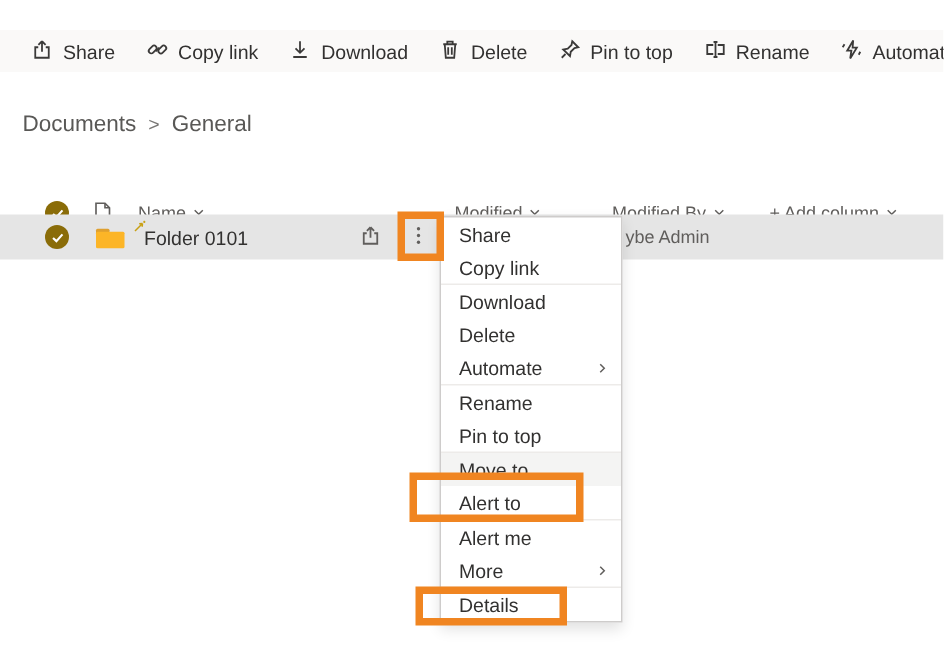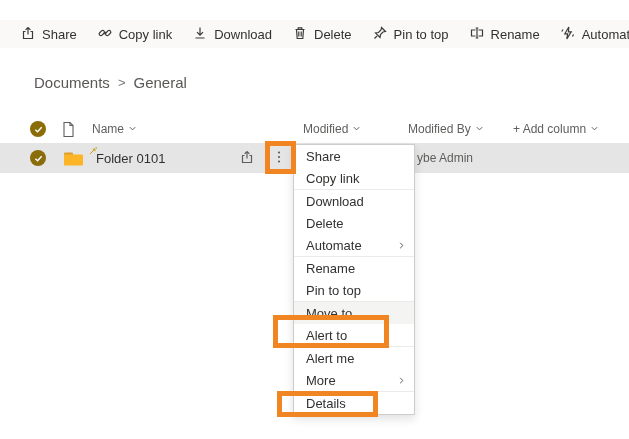--- a/index.html
+++ b/index.html
@@ -15,27 +15,27 @@
     position:absolute;left:0;top:20px;width:629px;height:28px;
     background:#faf9f8;display:flex;align-items:center;padding-left:10px;box-sizing:border-box;
   }
   .tb-item{
     display:flex;align-items:center;gap:6px;border:none;background:transparent;
     font-family:inherit;font-size:13px;color:#323130;padding:0 10px;height:28px;cursor:pointer;white-space:nowrap;
   }
   .tb-item svg{flex:0 0 auto;}
   
   .breadcrumb{
-    position:absolute;left:34px;top:74px;font-size:15px;color:#595856;
+    position:absolute;left:15px;top:74px;font-size:15px;color:#595856;
     display:flex;align-items:center;gap:8px;
   }
   .crumb{cursor:pointer;}
   .crumb-sep{color:#797775;font-size:13px;}
   
-  .list-header{position:absolute;left:0;top:117px;width:629px;height:24px;font-size:12px;color:#605e5c;}
+  .list-header{position:absolute;left:0;top:130px;width:629px;height:24px;font-size:12px;color:#605e5c;}
   .hdr-abs{position:absolute;top:0;height:24px;display:flex;align-items:center;gap:4px;white-space:nowrap;cursor:pointer;}
   
   .row{
     position:absolute;left:0;top:143px;width:629px;height:30px;background:#e5e5e5;z-index:1;
   }
   .row-abs{position:absolute;top:0;height:30px;display:flex;align-items:center;}
   .row-name{font-size:13px;color:#323130;}
   .modified-by-text{font-size:12px;color:#605e5c;}
   .check-circle{
     width:16px;height:16px;border-radius:50%;background:#8a6c08;

